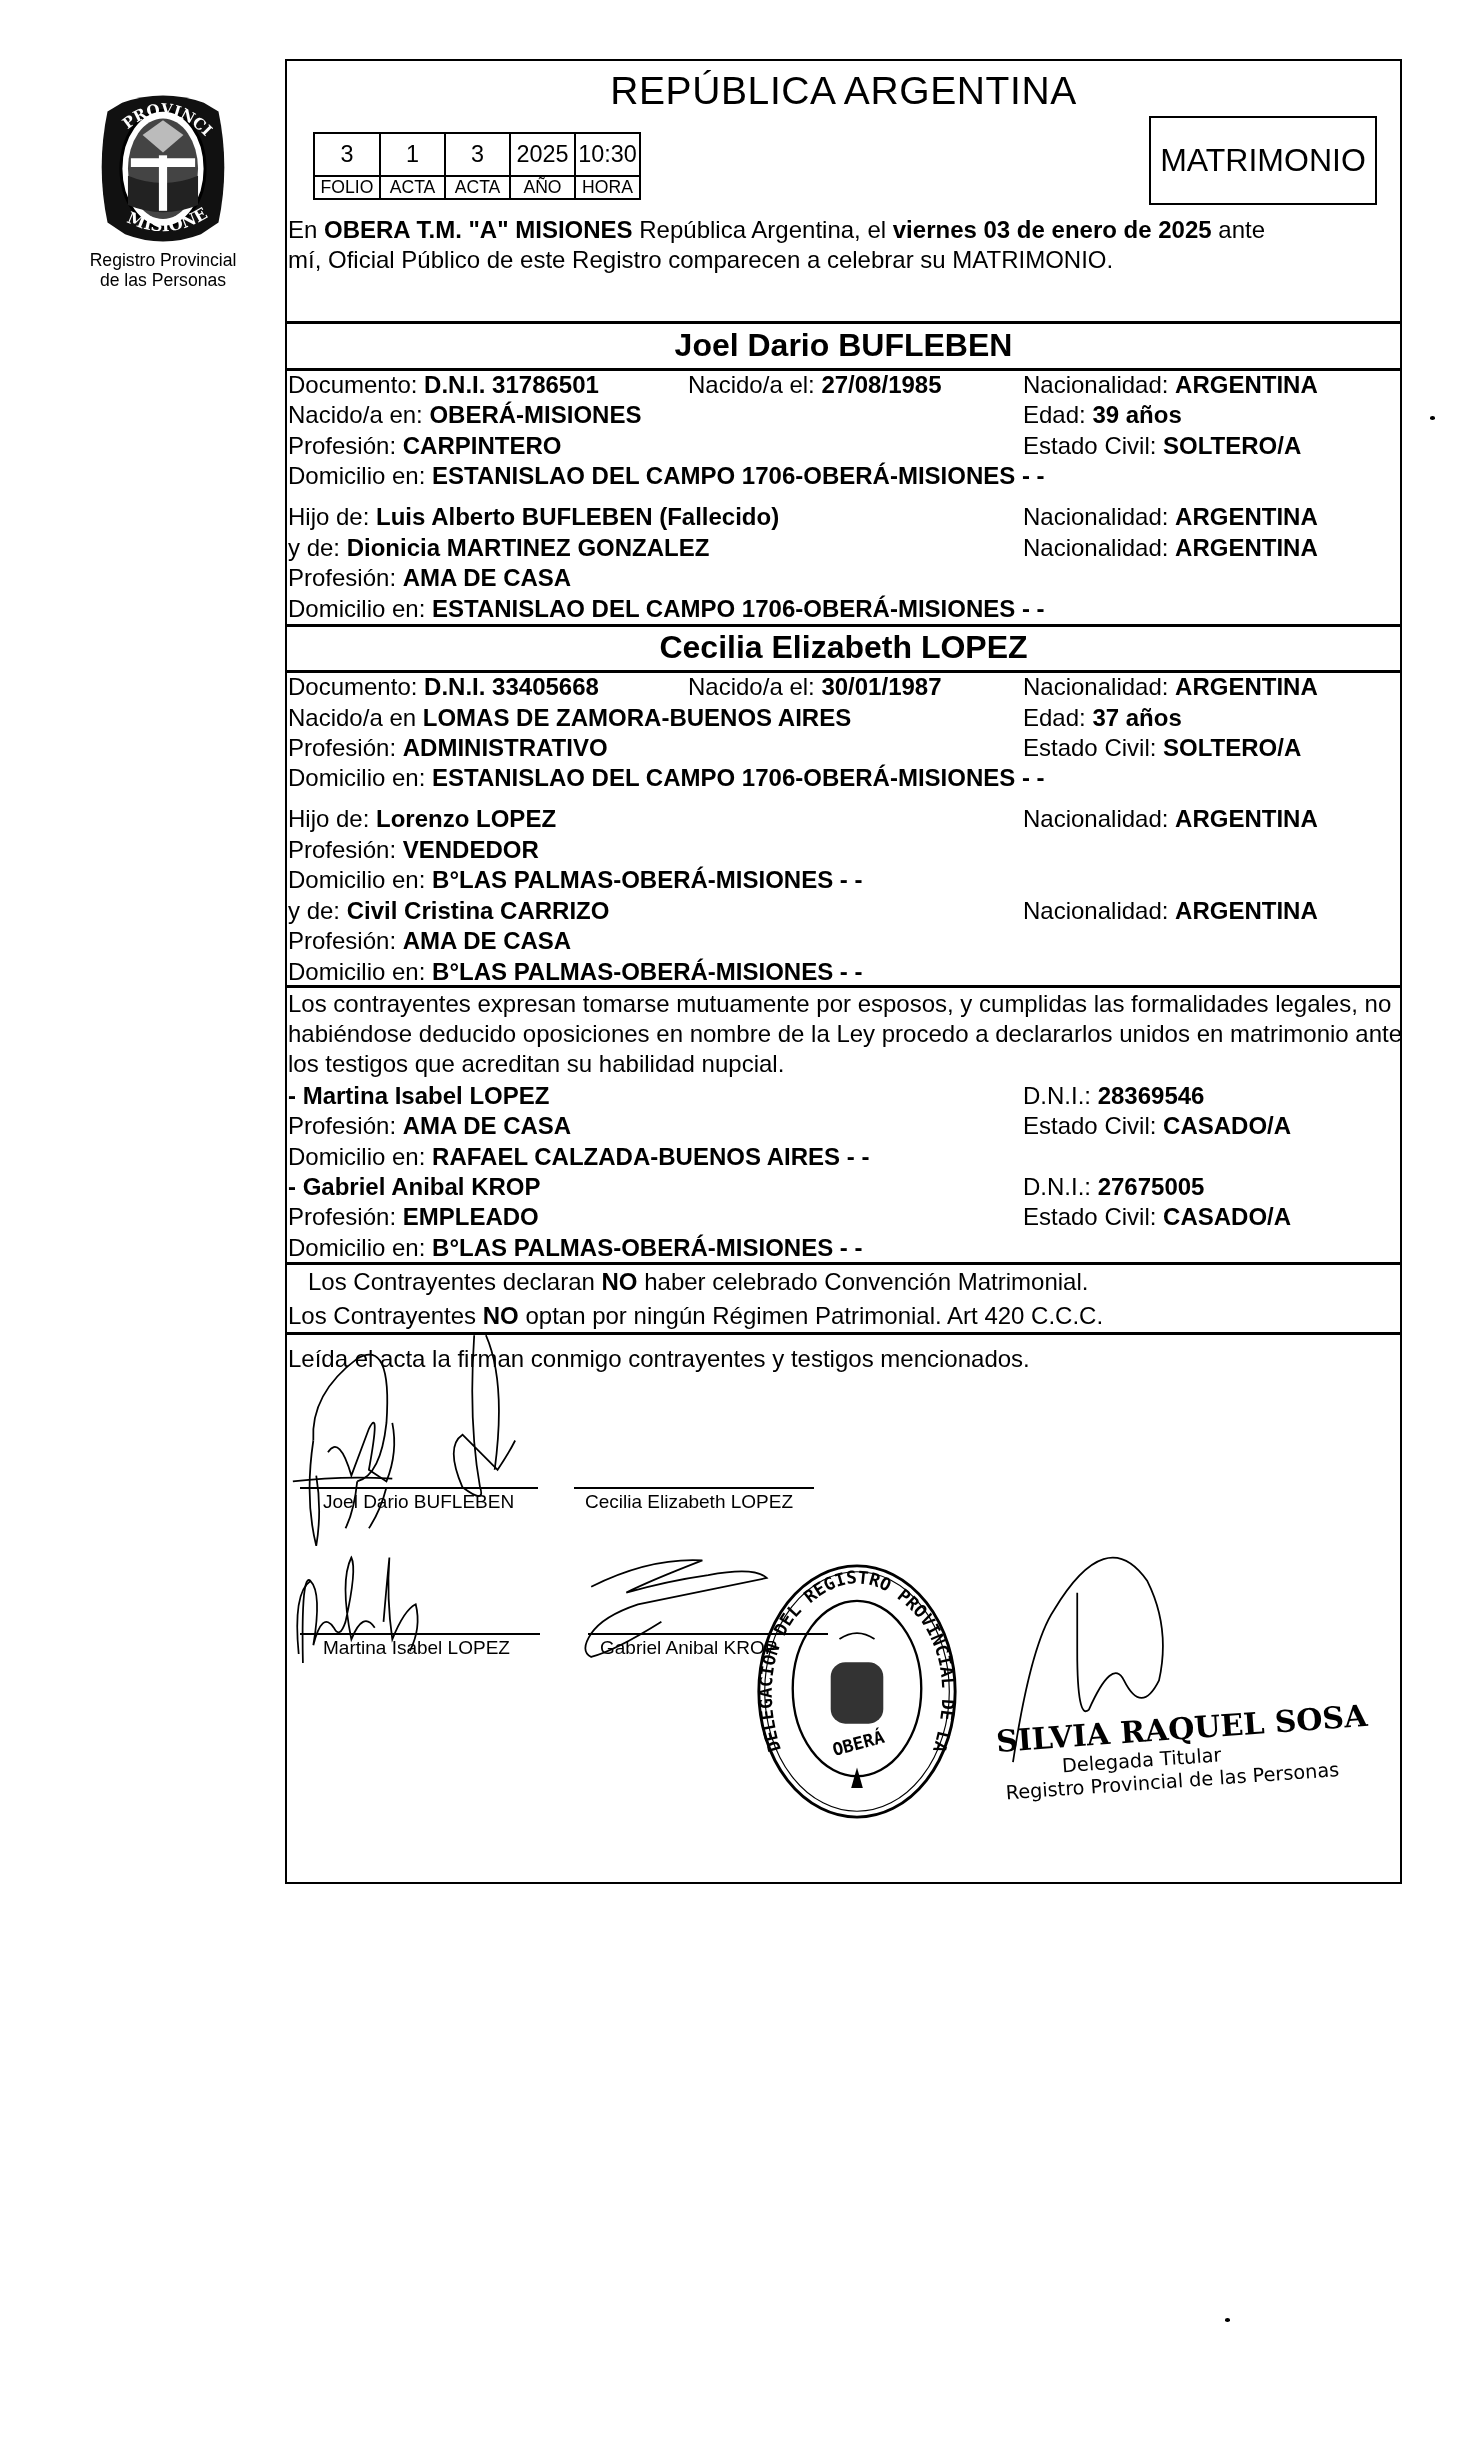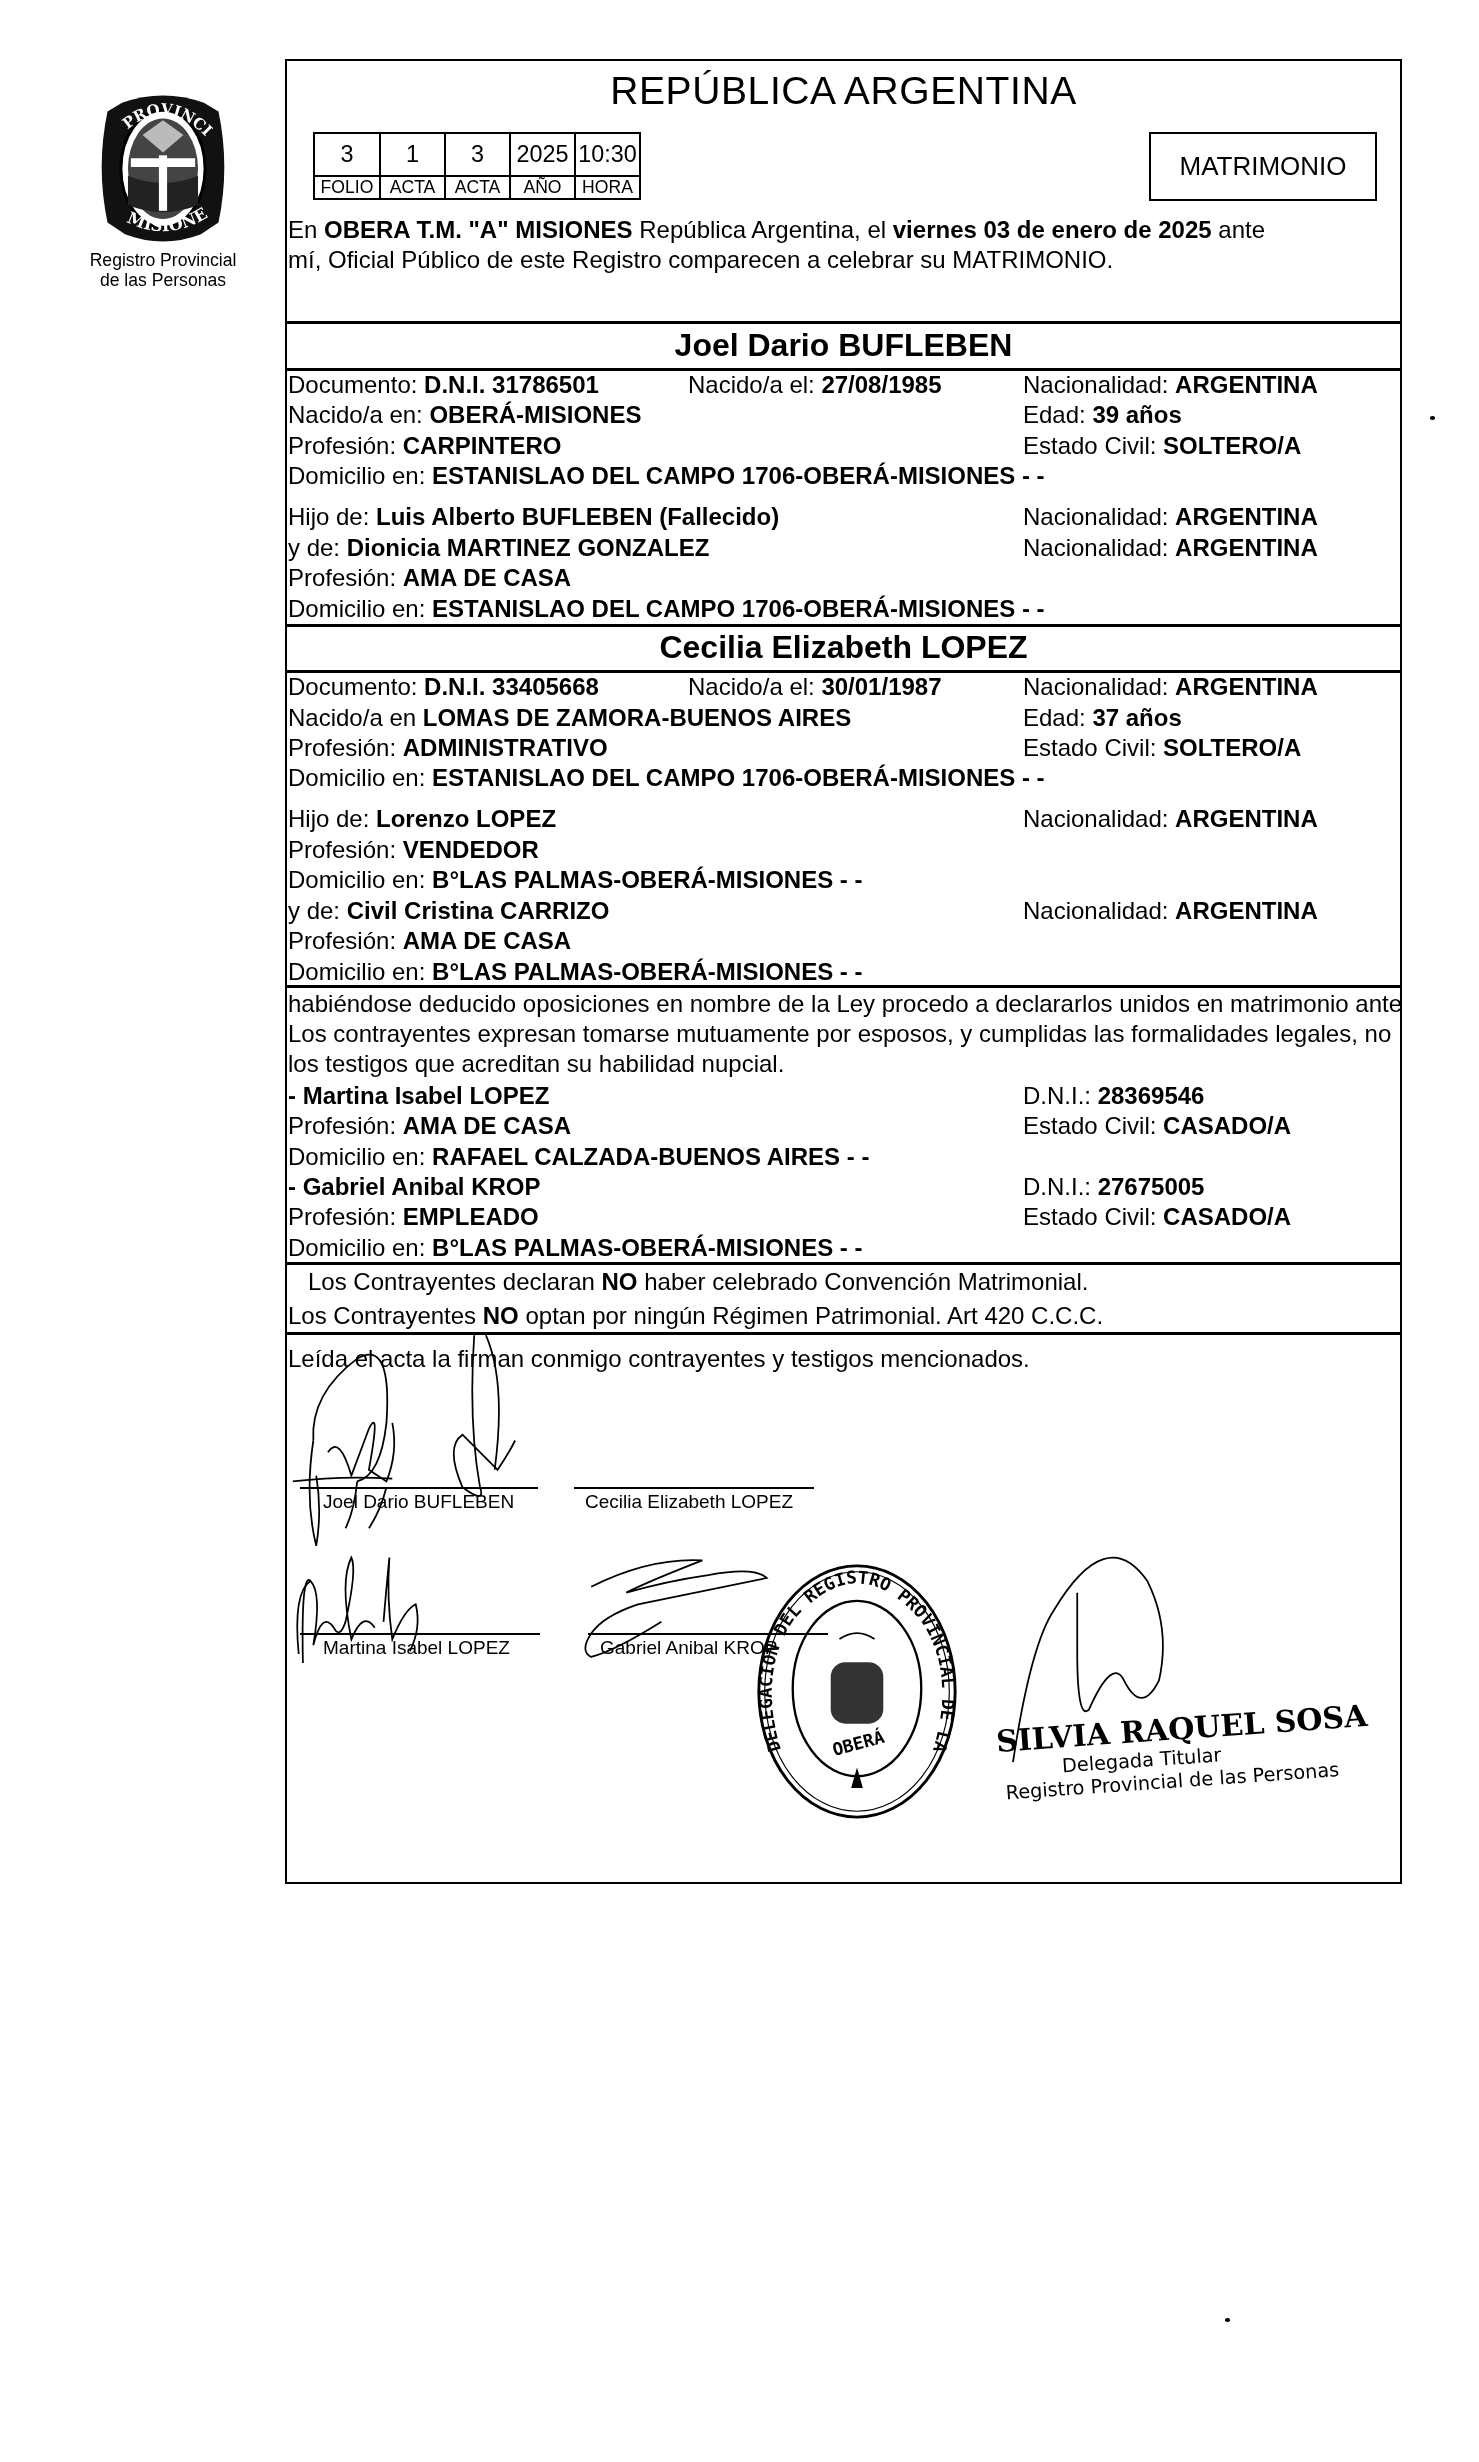--- a/index.html
+++ b/index.html
@@ -20,22 +20,22 @@
   .title { left:285px; width:1117px; top:69px; text-align:center; font-size:39px; letter-spacing:0.6px; }
 
   
   .folio { left:313px; top:132px; border-collapse:collapse; }
   .folio td { border:2.3px solid #000; text-align:center; padding:0; }
   .folio .v td { height:41px; font-size:23.4px; }
   .folio .l td { height:19px; font-size:17.6px; }
   .folio td.c1 { width:64px; } .folio td.c2 { width:63px; } .folio td.c3 { width:63px; }
   .folio td.c4 { width:63px; } .folio td.c5 { width:63px; }
 
-  .badge { left:1149px; top:132px; width:228px; height:69px; border:2.3px solid #000; box-sizing:border-box;
-           font-size:26px; display:flex; align-items:center; justify-content:center; }
+  .badge { left:1149px; top:116px; width:228px; height:89px; border:2.3px solid #000; box-sizing:border-box;
+           font-size:32px; display:flex; align-items:center; justify-content:center; }
 
   .txt { font-size:24px; line-height:30px; white-space:nowrap; }
   .intro { left:288px; top:215px; }
 
   .name { left:285px; width:1117px; text-align:center; font-size:32px; font-weight:bold; }
 
   .col1 { left:288px; }
   .col2 { left:688px; }
   .col3 { left:1023px; }
 
@@ -148,22 +148,22 @@
 <div class="abs txt col1" style="top:835px;"><span>Profesión: </span><b>VENDEDOR</b></div>
 <div class="abs txt col1" style="top:865px;"><span>Domicilio en: </span><b>B°LAS PALMAS-OBERÁ-MISIONES - -</b></div>
 
 <div class="abs txt col1" style="top:896px;"><span>y de: </span><b>Civil Cristina CARRIZO</b></div>
 <div class="abs txt col3" style="top:896px;"><span>Nacionalidad: </span><b>ARGENTINA</b></div>
 <div class="abs txt col1" style="top:926px;"><span>Profesión: </span><b>AMA DE CASA</b></div>
 <div class="abs txt col1" style="top:957px;"><span>Domicilio en: </span><b>B°LAS PALMAS-OBERÁ-MISIONES - -</b></div>
 
 <div class="hline" style="top:985px;"></div>
 <div class="abs txt col1" style="top:989px;">
+  <div>Los contrayentes expresan tomarse mutuamente por esposos, y cumplidas las formalidades legales, no</div>
   <div>habiéndose deducido oposiciones en nombre de la Ley procedo a declararlos unidos en matrimonio ante</div>
-  <div>Los contrayentes expresan tomarse mutuamente por esposos, y cumplidas las formalidades legales, no</div>
   <div>los testigos que acreditan su habilidad nupcial.</div>
 </div>
 
 <div class="abs txt col1 b" style="top:1081px;">- Martina Isabel LOPEZ</div>
 <div class="abs txt col3" style="top:1081px;"><span>D.N.I.: </span><b>28369546</b></div>
 <div class="abs txt col1" style="top:1111px;"><span>Profesión: </span><b>AMA DE CASA</b></div>
 <div class="abs txt col3" style="top:1111px;"><span>Estado Civil: </span><b>CASADO/A</b></div>
 <div class="abs txt col1" style="top:1142px;"><span>Domicilio en: </span><b>RAFAEL CALZADA-BUENOS AIRES - -</b></div>
 
 <div class="abs txt col1 b" style="top:1172px;">- Gabriel Anibal KROP</div>

